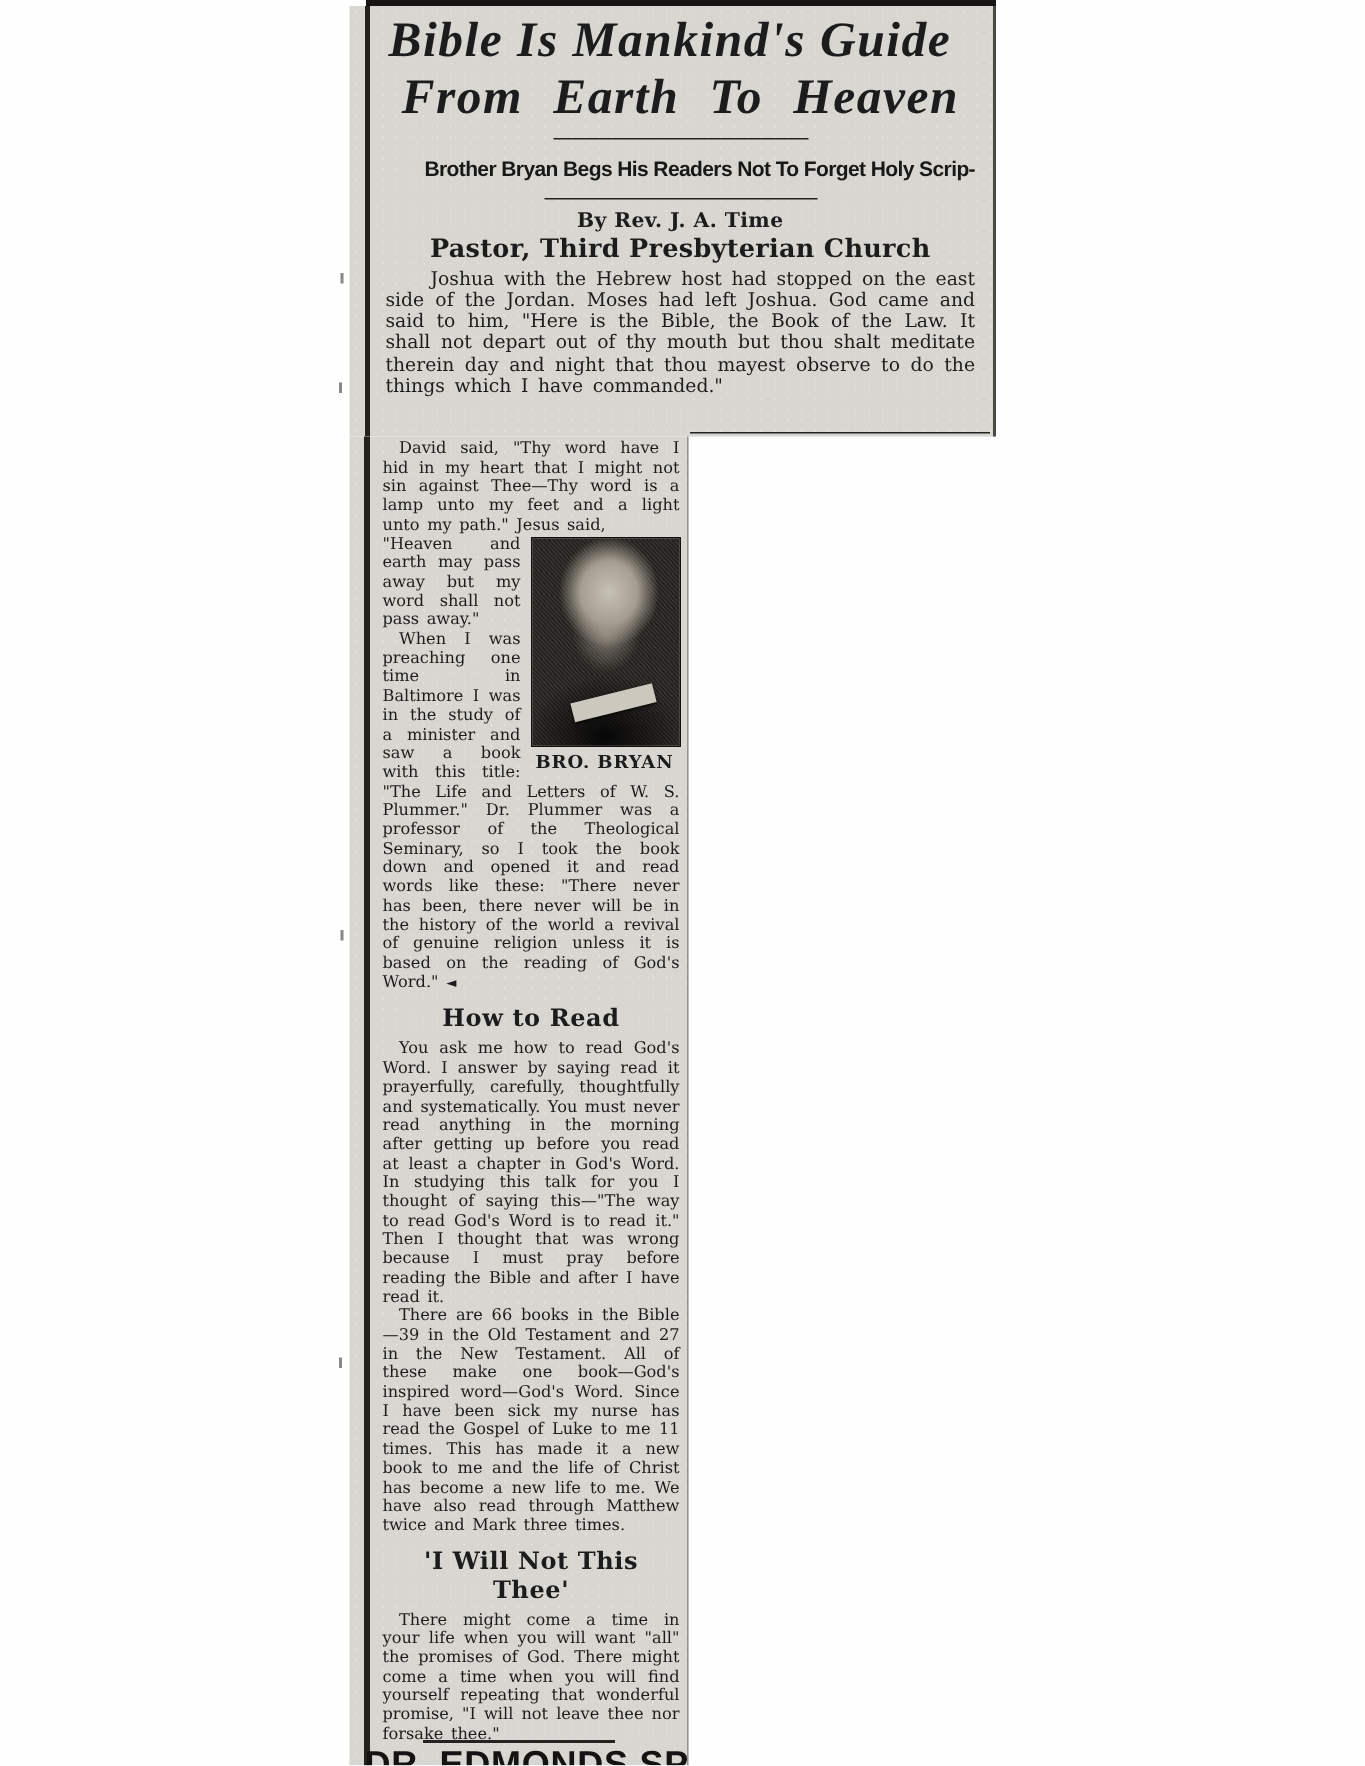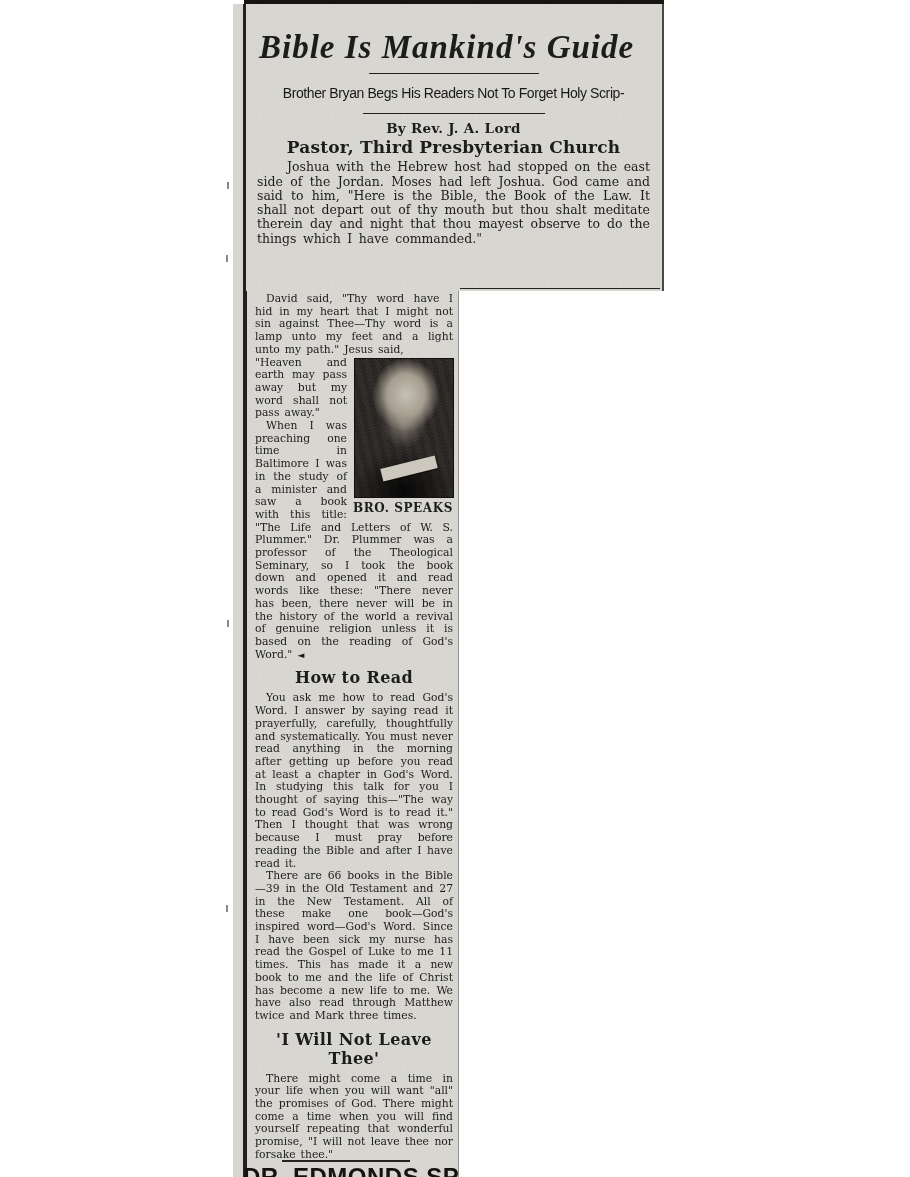--- a/index.html
+++ b/index.html
@@ -23,27 +23,27 @@
       radial-gradient(rgba(255,255,255,0.35) 0.8px, rgba(0,0,0,0.03) 1px, transparent 1.6px);
     background-size: 100% 100%, 9px 7px;
   }
   .header-block {
     position: absolute; left: 233px; top: 4px;
     width: 431px; height: 287px;
     border-right: 2px solid #4a4844;
     padding: 0; box-sizing: border-box;
     overflow: hidden;
   }
-  .header-inner { padding: 24px 12px 0 24px; }
+  .header-inner { padding: 4px 12px 0 24px; }
   .headline { font-family: "Liberation Serif", "DejaVu Serif", serif; font-weight: bold; font-style: italic; line-height: 1.16; }
   .headline-l1 { font-size: 33px; letter-spacing: 1px; padding-left: 2px; white-space: nowrap; }
   .headline-l2 { font-size: 33px; text-align: center; word-spacing: 11px; letter-spacing: 1px; white-space: nowrap; }
   .rule-center { border: 0; border-top: 1.6px solid #22211f; width: 170px; margin: 7px auto 6px auto; }
   .rule-center.wide { width: 182px; }
-  .subhead { font-family: "Liberation Sans", sans-serif; font-weight: normal; font-size: 14px; letter-spacing: -0.4px; line-height: 26px; text-align: center; color: #181817; }
+  .subhead { font-family: "Liberation Sans", sans-serif; font-weight: bold; font-size: 14px; letter-spacing: -0.4px; line-height: 26px; text-align: right; color: #181817; }
   .byline { font-size: 13.5px; font-weight: bold; text-align: center; margin-top: 5px; letter-spacing: 0.3px; }
   .byline-title { font-size: 17px; font-weight: bold; text-align: center; letter-spacing: 0.2px; margin-top: 1px; }
   .lead { font-size: 12.5px; line-height: 14.3px; text-align: justify; text-indent: 30px; word-spacing: 2.5px; margin: 3px 0 0 0; }
   .under-lead-rule { position: absolute; right: 2px; bottom: 2px; width: 200px; border-top: 1.6px solid #22211f; }
 
   .column-block {
     position: absolute; left: 233px; top: 291px;
     width: 226px; height: 886px;
     border-right: 1px solid #97948e;
     box-sizing: border-box;
@@ -90,52 +90,53 @@
 
   <div class="margin-mark" style="left:227px; top:182px;"></div>
   <div class="margin-mark" style="left:226px; top:255px;"></div>
   <div class="margin-mark" style="left:227px; top:620px;"></div>
   <div class="margin-mark" style="left:226px; top:905px;"></div>
 
   <div class="header-block paper">
     <div class="header-inner">
       <div class="headline">
         <div class="headline-l1">Bible Is Mankind's Guide</div>
+        <div class="headline-l2">From Earth To Heaven</div>
       </div>
       <hr class="rule-center">
       <div class="subhead">
         <div>Brother Bryan Begs His Readers Not To Forget Holy Scrip-</div>
       </div>
       <hr class="rule-center wide">
-      <div class="byline">By Rev. J. A. Lord</div>
+      <div class="byline">By Rev. J. A. Time</div>
       <div class="byline-title">Pastor, Third Presbyterian Church</div>
       <p class="lead">Joshua with the Hebrew host had stopped on the east side of the Jordan. Moses had left Joshua. God came and said to him, "Here is the Bible, the Book of the Law. It shall not depart out of thy mouth but thou shalt meditate therein day and night that thou mayest observe to do the things which I have commanded."</p>
     </div>
     <div class="under-lead-rule"></div>
   </div>
 
   <div class="column-block paper">
     <div class="column-inner">
       <p class="indent">David said, "Thy word have I hid in my heart that I might not sin against Thee—Thy word is a lamp unto my feet and a light unto my path." Jesus said,</p>
 
       <div class="figure">
         <div class="photo">
           <div class="collar"></div>
         </div>
-        <div class="caption">BRO. SPEAKS</div>
+        <div class="caption">BRO. BRYAN</div>
       </div>
 
       <p>"Heaven and earth may pass away but my word shall not pass away."</p>
       <p class="indent"><span>When I was preaching one time in Baltimore I was in the study of a minister and saw a book with this title: "The Life and Letters of W. S. Plummer." Dr. Plummer was a professor of the Theological Seminary, so I took the book down and opened it and read words like these: "There never has been, there never will be in the history of the world a revival of genuine religion unless it is based on the reading of God's Word."</span> <span class="ink-mark">◄</span></p>
 
       <div class="sec-head">How to Read</div>
       <p class="indent">You ask me how to read God's Word. I answer by saying read it prayerfully, carefully, thoughtfully and systematically. You must never read anything in the morning after getting up before you read at least a chapter in God's Word. In studying this talk for you I thought of saying this—"The way to read God's Word is to read it." Then I thought that was wrong because I must pray before reading the Bible and after I have read it.</p>
       <p class="indent">There are 66 books in the Bible—39 in the Old Testament and 27 in the New Testament. All of these make one book—God's inspired word—God's Word. Since I have been sick my nurse has read the Gospel of Luke to me 11 times. This has made it a new book to me and the life of Christ has become a new life to me. We have also read through Matthew twice and Mark three times.</p>
 
-      <div class="sec-head">'I Will Not Leave Thee'</div>
+      <div class="sec-head">'I Will Not This Thee'</div>
       <p class="indent">There might come a time in your life when you will want "all" the promises of God. There might come a time when you will find yourself repeating that wonderful promise, "I will not leave thee nor forsake thee."</p>
 
     </div>
 
     <div class="end-rule"></div>
     <div class="next-head">DR. EDMONDS SPEAKS</div>
   </div>
 
 </div>
 

